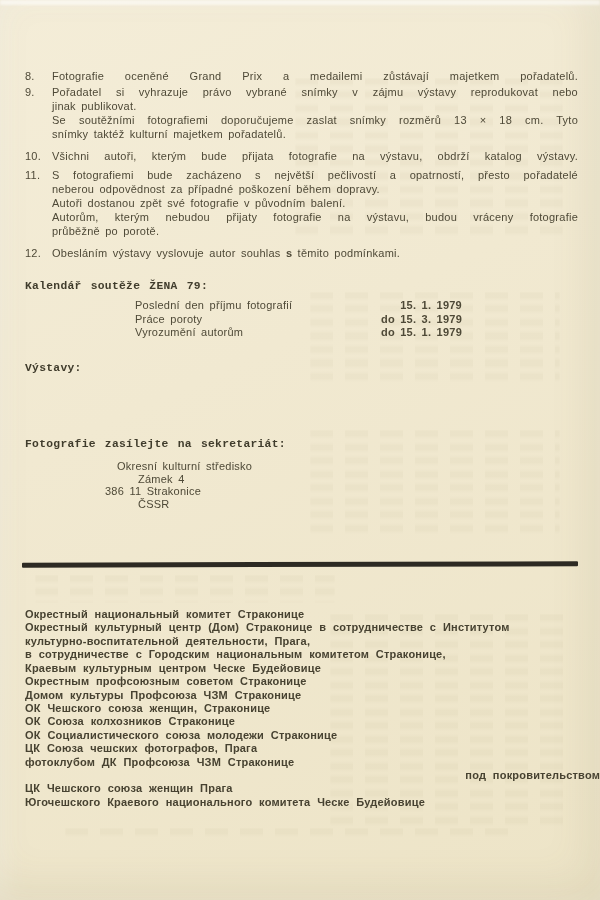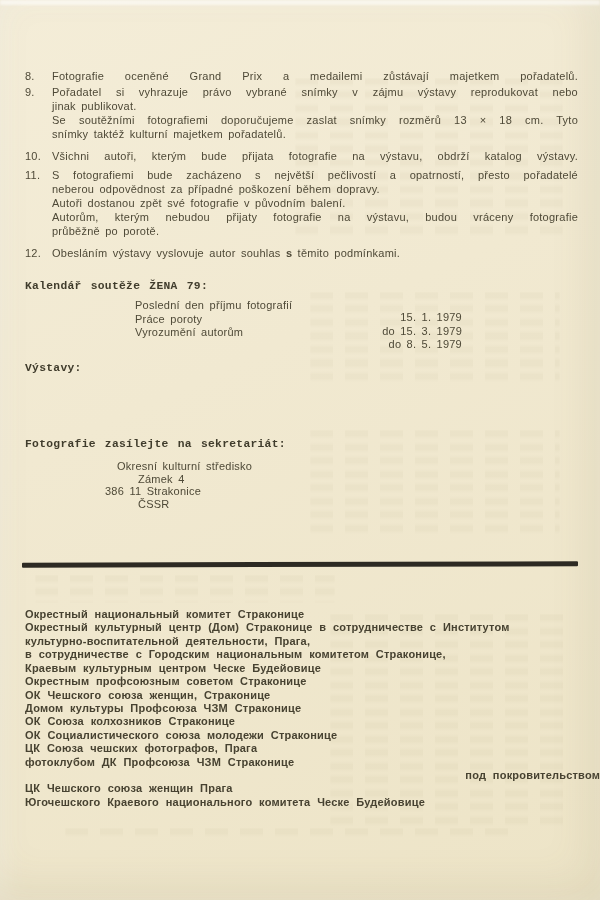--- a/index.html
+++ b/index.html
@@ -24,21 +24,21 @@
   .mt8{margin-top:8px;}
   .mt5{margin-top:5px;}
   .b{font-weight:bold;}
 
   
   .heading{position:absolute;left:25px;font-size:11.3px;font-weight:bold;letter-spacing:0.3px;word-spacing:2px;color:#403c2c;font-family:Liberation Mono, monospace;}
   .cal-heading{top:280px;}
   .cal-table{position:absolute;left:25px;top:299px;width:553px;font-size:11px;line-height:13.5px;letter-spacing:0.25px;word-spacing:2px;}
   .cal-row{position:relative;}
   .cal-label{margin-left:98px;padding-left:12px;}
-  .cal-date{position:absolute;top:12px;right:116px;white-space:nowrap;}
+  .cal-date{position:absolute;top:0;right:116px;white-space:nowrap;font-weight:bold;}
 
   
   .exh-heading{top:362px;}
   .exh-block{position:absolute;left:25px;top:380px;width:553px;font-size:11px;line-height:13.6px;letter-spacing:0.25px;word-spacing:2px;}
   .exh-period{margin-left:92px;}
   .exh-venues1{margin-left:92px;text-align:justify;text-align-last:justify;}
   .exh-venues2{margin-left:230px;}
 
   
   .sec-heading{top:438px;}
@@ -136,21 +136,21 @@
     <div class="cal-row">
       <span class="cal-label">Poslední den příjmu fotografií</span>
       <span class="cal-date">15. 1. 1979</span>
     </div>
     <div class="cal-row">
       <span class="cal-label">Práce poroty</span>
       <span class="cal-date">do 15. 3. 1979</span>
     </div>
     <div class="cal-row">
       <span class="cal-label">Vyrozumění autorům</span>
-      <span class="cal-date">do 8. 5. 1979</span>
+      <span class="cal-date">do 15. 1. 1979</span>
     </div>
   </div>
 
   <div class="heading exh-heading">Výstavy:</div>
 
   <div class="heading sec-heading">Fotografie zasílejte na sekretariát:</div>
   <div class="sec-address">
     <div class="addr-1">Okresní kulturní středisko</div>
     <div class="addr-2">Zámek 4</div>
     <div class="addr-3">386 11 Strakonice</div>
@@ -159,22 +159,22 @@
 
   <div class="divider-bar"></div>
 
   <div class="organizers">
     <div class="org-line">Окрестный национальный комитет Страконице</div>
     <div class="org-line">Окрестный культурный центр (Дом) Страконице в сотрудничестве с Институтом</div>
     <div class="org-line">культурно-воспитательной деятельности, Прага,</div>
     <div class="org-line">в сотрудничестве с Городским национальным комитетом Страконице,</div>
     <div class="org-line">Краевым культурным центром Ческе Будейовице</div>
     <div class="org-line">Окрестным профсоюзным советом Страконице</div>
+    <div class="org-line">Домом культуры Профсоюза ЧЗМ Страконице</div>
     <div class="org-line">ОК Чешского союза женщин, Страконице</div>
-    <div class="org-line">Домом культуры Профсоюза ЧЗМ Страконице</div>
     <div class="org-line">ОК Союза колхозников Страконице</div>
     <div class="org-line">ОК Социалистического союза молодежи Страконице</div>
     <div class="org-line">ЦК Союза чешских фотографов, Прага</div>
     <div class="org-line">фотоклубом ДК Профсоюза ЧЗМ Страконице</div>
     <div class="org-line org-indent">под покровительством</div>
     <div class="org-line">ЦК Чешского союза женщин Прага</div>
     <div class="org-line">Югочешского Краевого национального комитета Ческе Будейовице</div>
   </div>
 
 </div>

